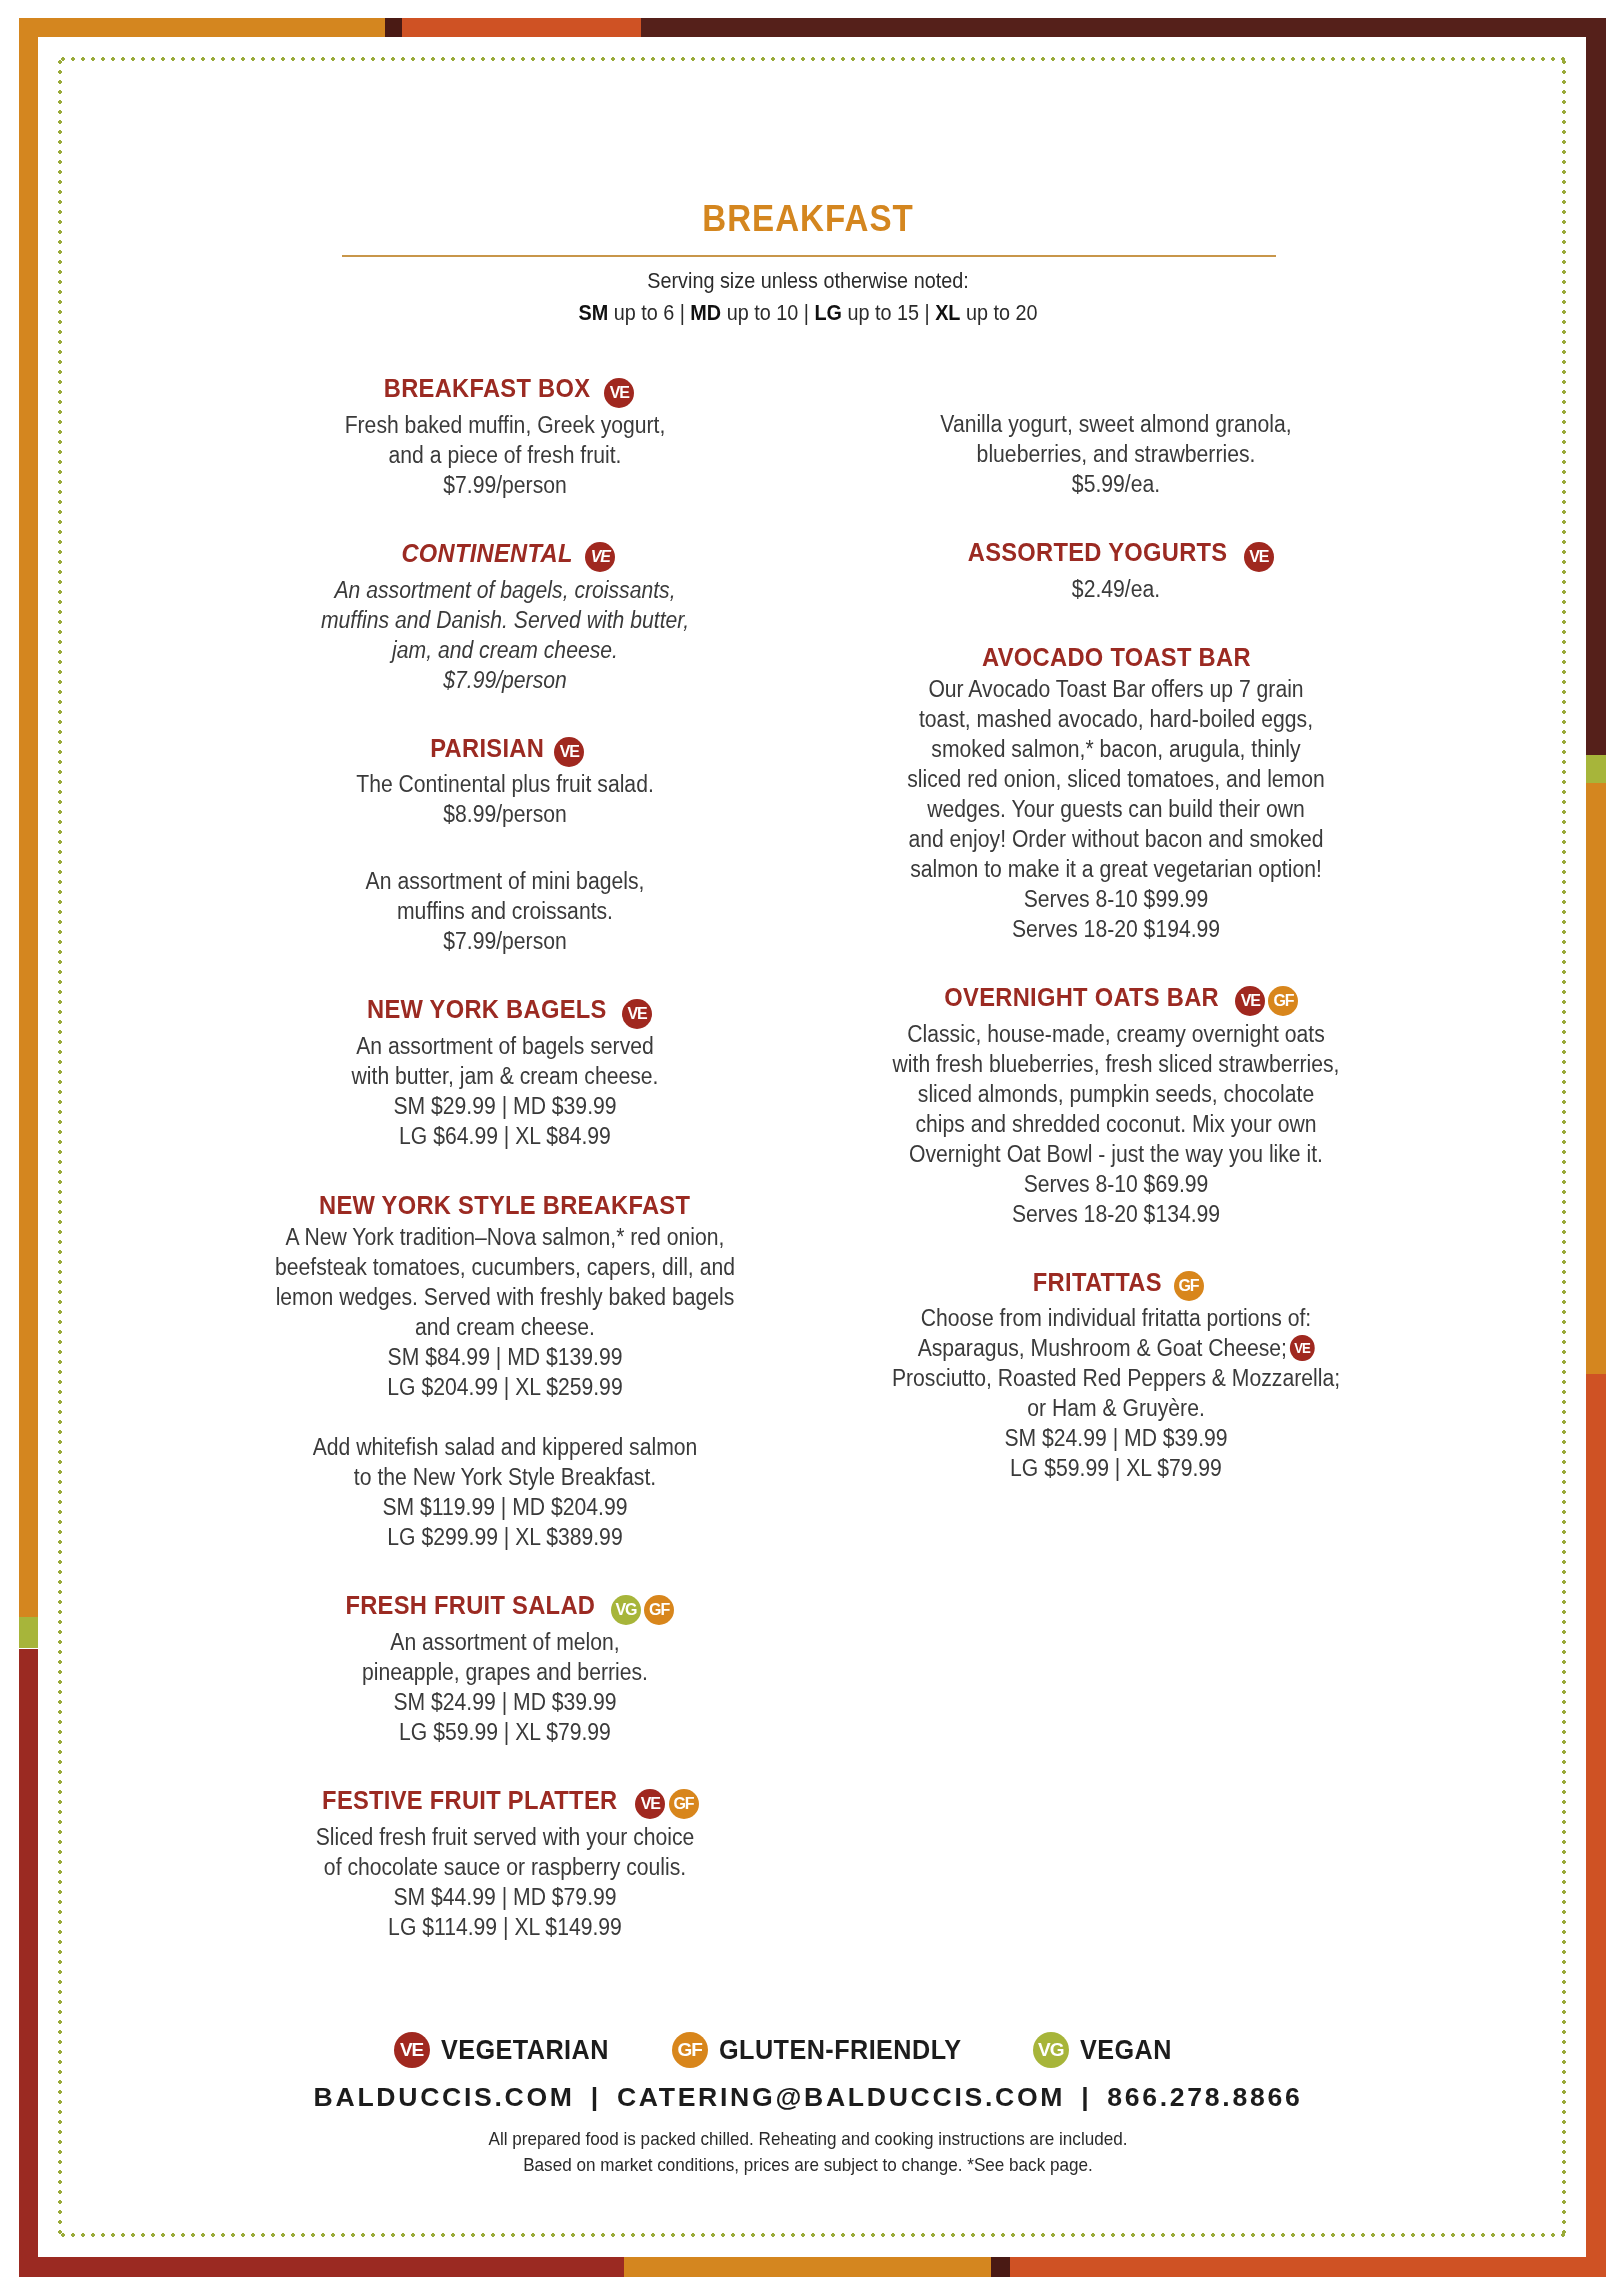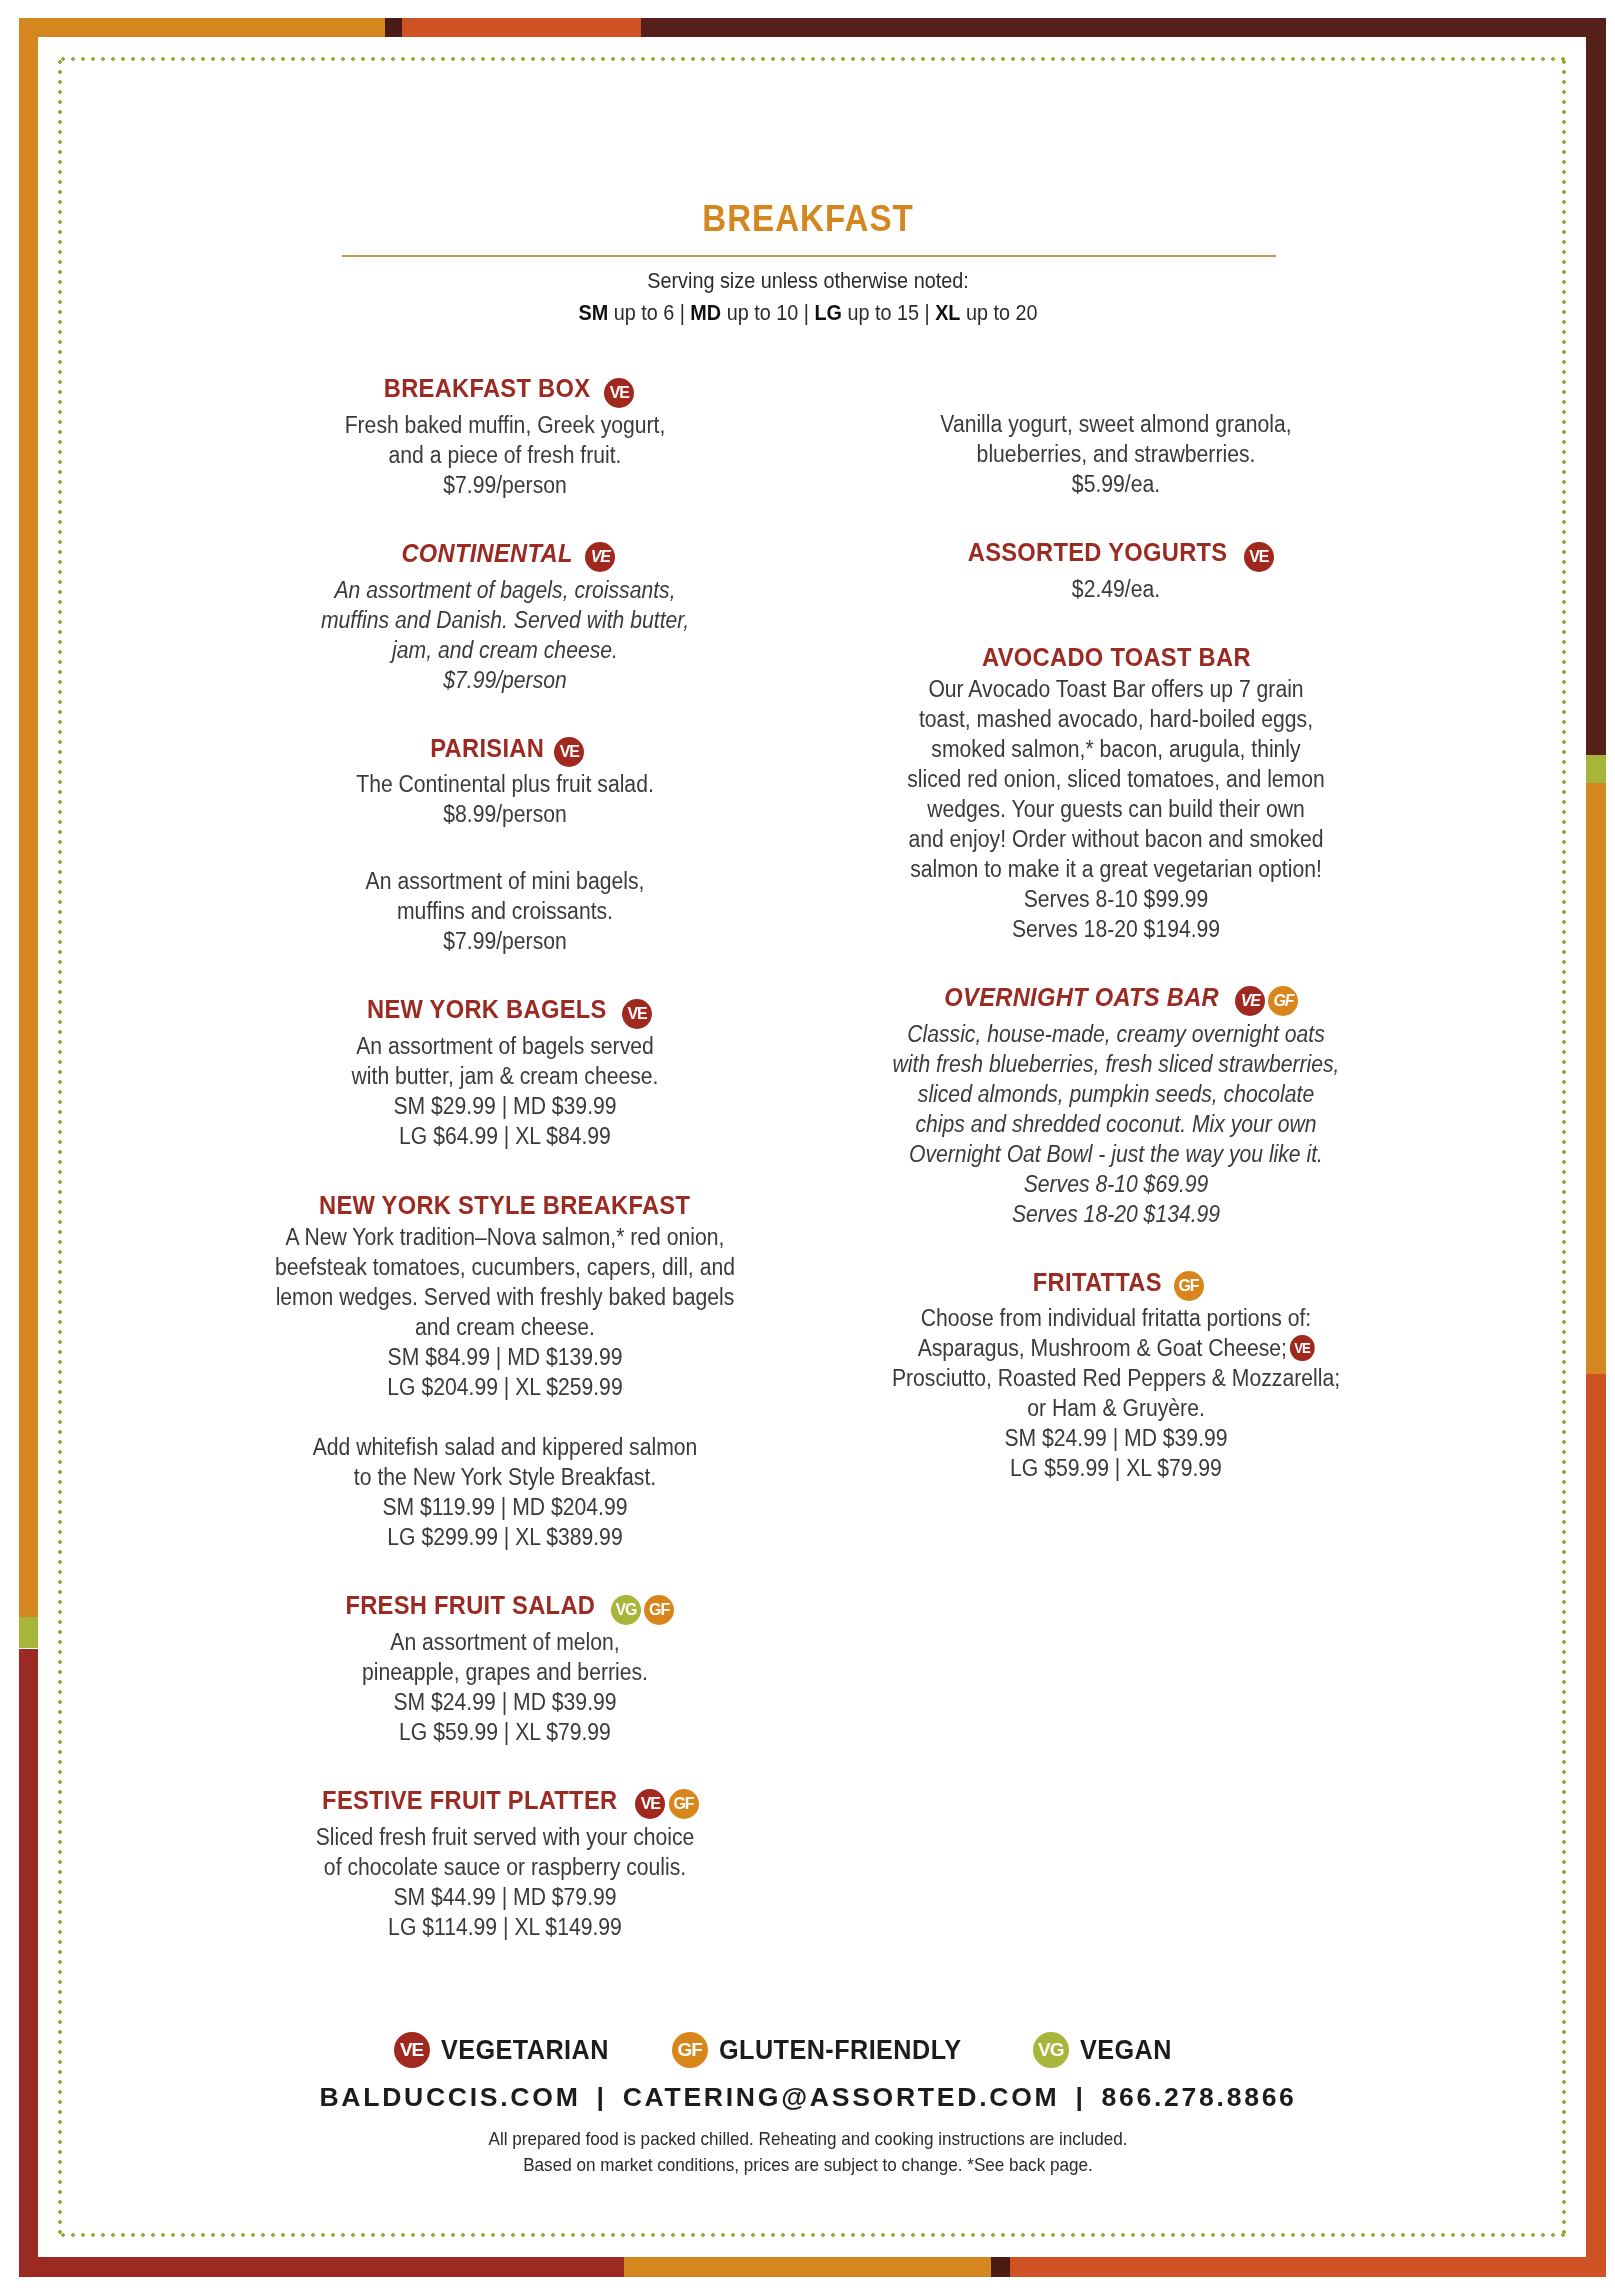--- a/index.html
+++ b/index.html
@@ -161,21 +161,21 @@
       <div class="line"><span>Our Avocado Toast Bar offers up 7 grain</span></div>
       <div class="line"><span>toast, mashed avocado, hard-boiled eggs,</span></div>
       <div class="line"><span>smoked salmon,* bacon, arugula, thinly</span></div>
       <div class="line"><span>sliced red onion, sliced tomatoes, and lemon</span></div>
       <div class="line"><span>wedges. Your guests can build their own</span></div>
       <div class="line"><span>and enjoy! Order without bacon and smoked</span></div>
       <div class="line"><span>salmon to make it a great vegetarian option!</span></div>
       <div class="line"><span>Serves 8-10 $99.99</span></div>
       <div class="line"><span>Serves 18-20 $194.99</span></div>
     </div>
-    <div class="item" style="margin-top: 37px; font-style: italic;">
+    <div class="item" style="margin-top: 37px;">
       <div><span class="item-title">OVERNIGHT OATS BAR</span><span class="badge badge-ve">VE</span><span class="badge badge-gf sm">GF</span></div>
       <div class="line"><span>Classic, house-made, creamy overnight oats</span></div>
       <div class="line"><span>with fresh blueberries, fresh sliced strawberries,</span></div>
       <div class="line"><span>sliced almonds, pumpkin seeds, chocolate</span></div>
       <div class="line"><span>chips and shredded coconut. Mix your own</span></div>
       <div class="line"><span>Overnight Oat Bowl - just the way you like it.</span></div>
       <div class="line"><span>Serves 8-10 $69.99</span></div>
       <div class="line"><span>Serves 18-20 $134.99</span></div>
     </div>
     <div class="item" style="margin-top: 37px;">
@@ -185,18 +185,18 @@
       <div class="line"><span>Prosciutto, Roasted Red Peppers &amp; Mozzarella;</span></div>
       <div class="line"><span>or Ham &amp; Gruyère.</span></div>
       <div class="line"><span>SM $24.99  |  MD $39.99</span></div>
       <div class="line"><span>LG $59.99  |   XL $79.99</span></div>
     </div>
   </div>
 
 <div class="legend" id="legend"><span class="legend-item"><span class="legend-badge badge-ve">VE</span><span class="legend-label">VEGETARIAN</span></span><span class="legend-item"><span class="legend-badge badge-gf">GF</span><span class="legend-label">GLUTEN-FRIENDLY</span></span><span class="legend-item"><span class="legend-badge badge-vg">VG</span><span class="legend-label">VEGAN</span></span></div>
 
 <div class="contact">
-  <span>BALDUCCIS.COM</span><span class="sep">|</span><span>CATERING@ASSORTED.COM</span><span class="sep">|</span><span>866.278.8866</span>
+  <span>BALDUCCIS.COM</span><span class="sep">|</span><span>CATERING@BALDUCCIS.COM</span><span class="sep">|</span><span>866.278.8866</span>
 </div>
 
 <div class="fine" style="top:2128px;">All prepared food is packed chilled. Reheating and cooking instructions are included.</div>
 <div class="fine" style="top:2154px;">Based on market conditions, prices are subject to change. *See back page.</div>
 
 
 </body></html>

